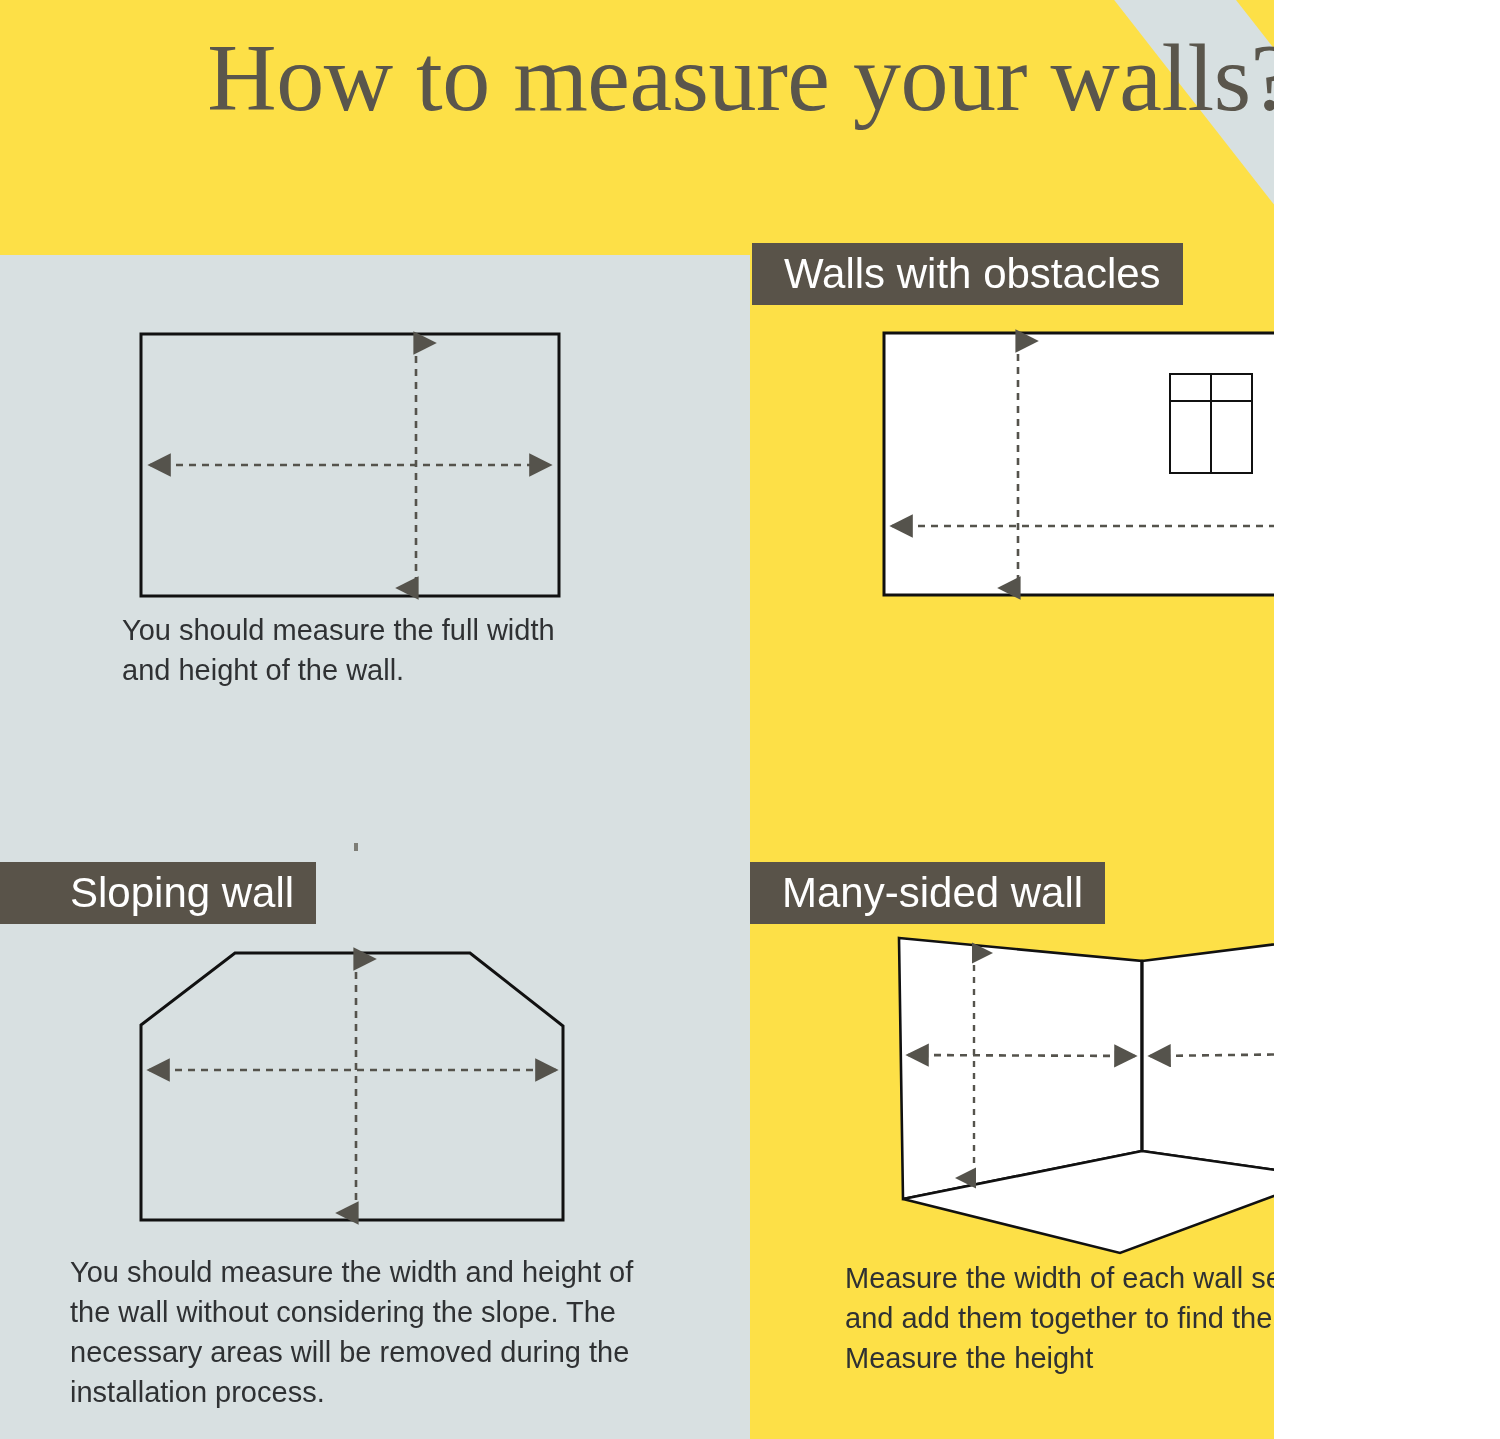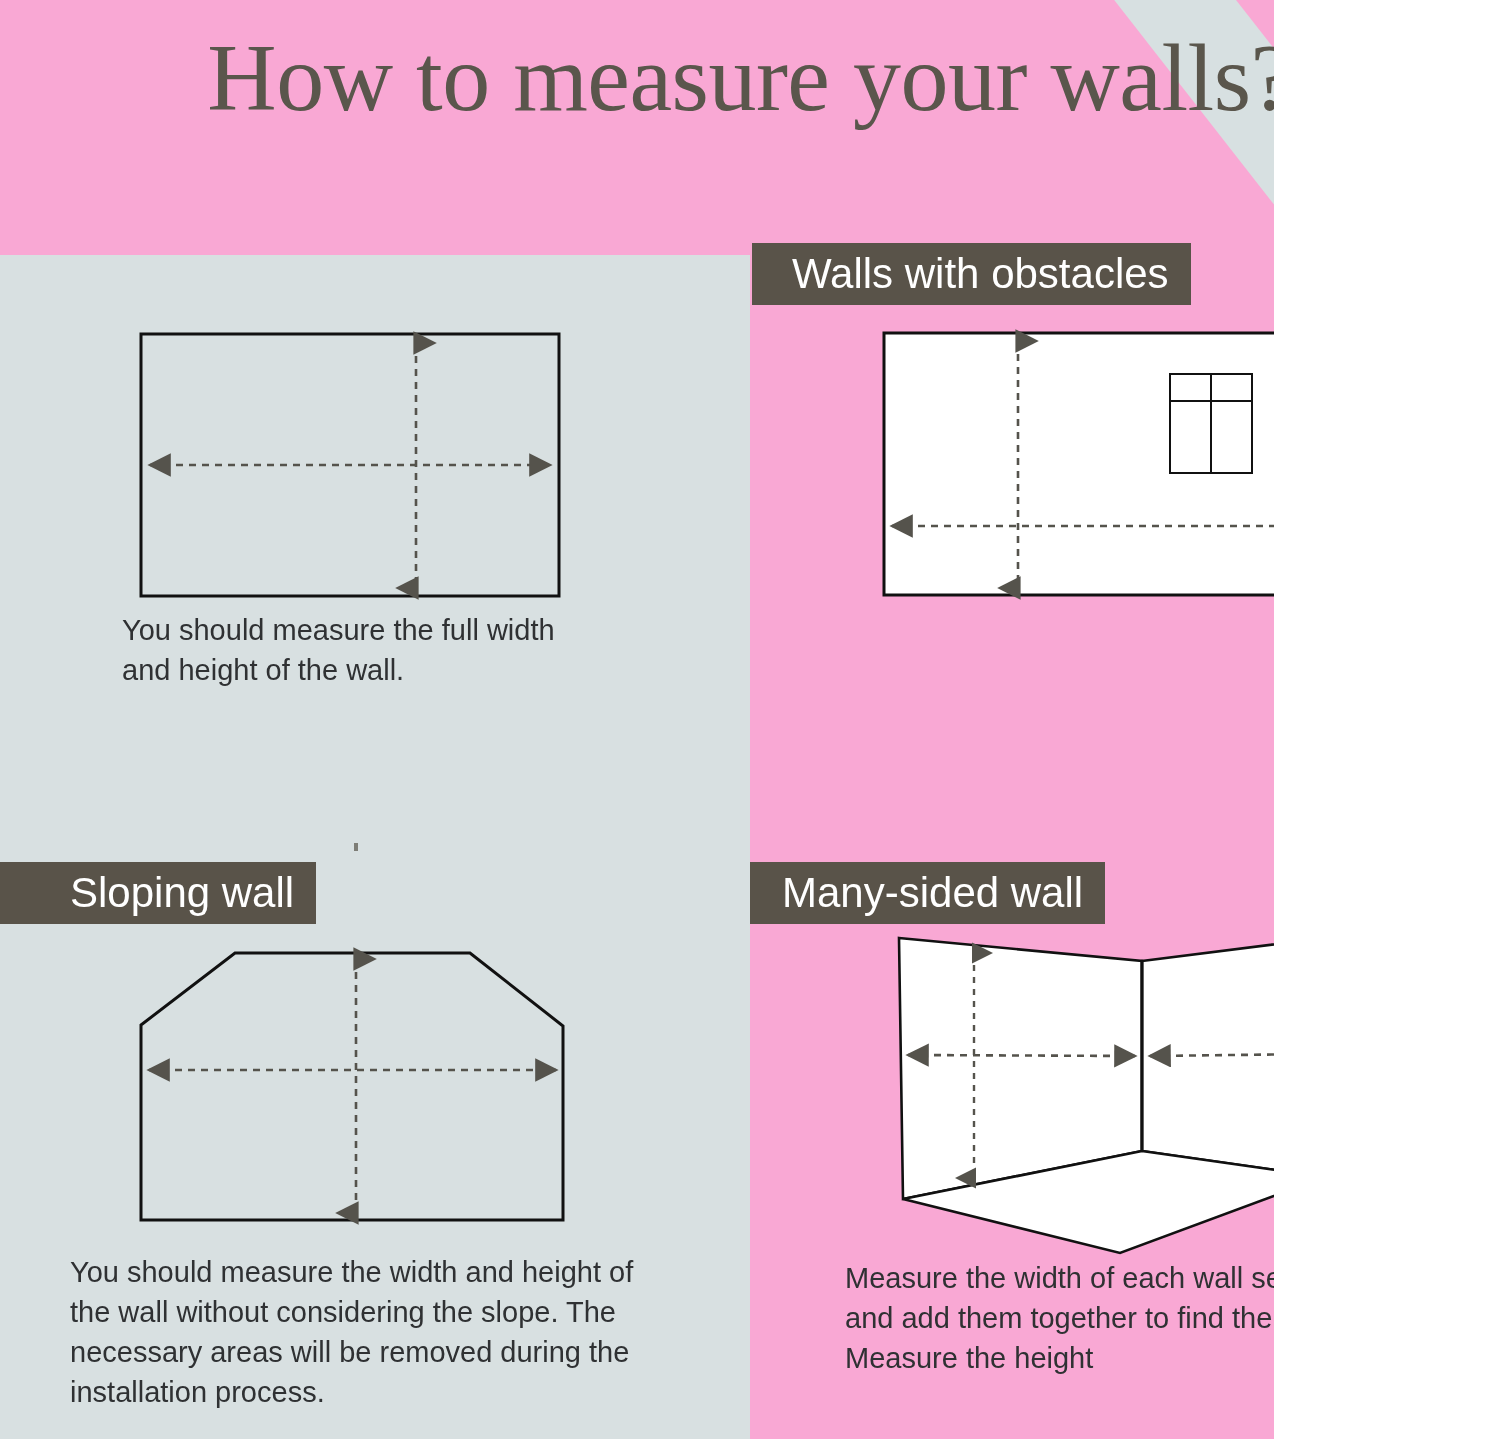--- a/index.html
+++ b/index.html
@@ -8,21 +8,21 @@
     background: #ffffff;
   }
   body {
     font-family: "Liberation Sans", sans-serif;
   }
   #page {
     position: relative;
     width: 1274px;
     height: 1439px;
     overflow: hidden;
-    background: #f9a8d4;
+    background: #fde047;
   }
 
   
   .diag-band {
     position: absolute;
     background: #d7e0e1;
     transform-origin: 0 0;
     pointer-events: none;
   }
   .band-a {
@@ -72,21 +72,21 @@
     color: #ffffff;
     font-size: 42px;
     line-height: 62px;
     height: 62px;
     padding: 0 22px 0 22px;
     box-sizing: border-box;
     white-space: nowrap;
     font-weight: 400;
   }
   .chip-std      { left: 0;    top: 243px; padding-left: 40px; }
-  .chip-obst     { left: 752px; top: 243px; padding-left: 40px; }
+  .chip-obst     { left: 752px; top: 243px; padding-left: 32px; }
   .chip-slope    { left: 0;    top: 862px; padding-left: 70px; }
   .chip-many     { left: 750px; top: 862px; padding-left: 32px; }
 
   
   .caption {
     position: absolute;
     color: #2f3133;
     font-size: 29px;
     line-height: 40px;
     white-space: pre-line;

